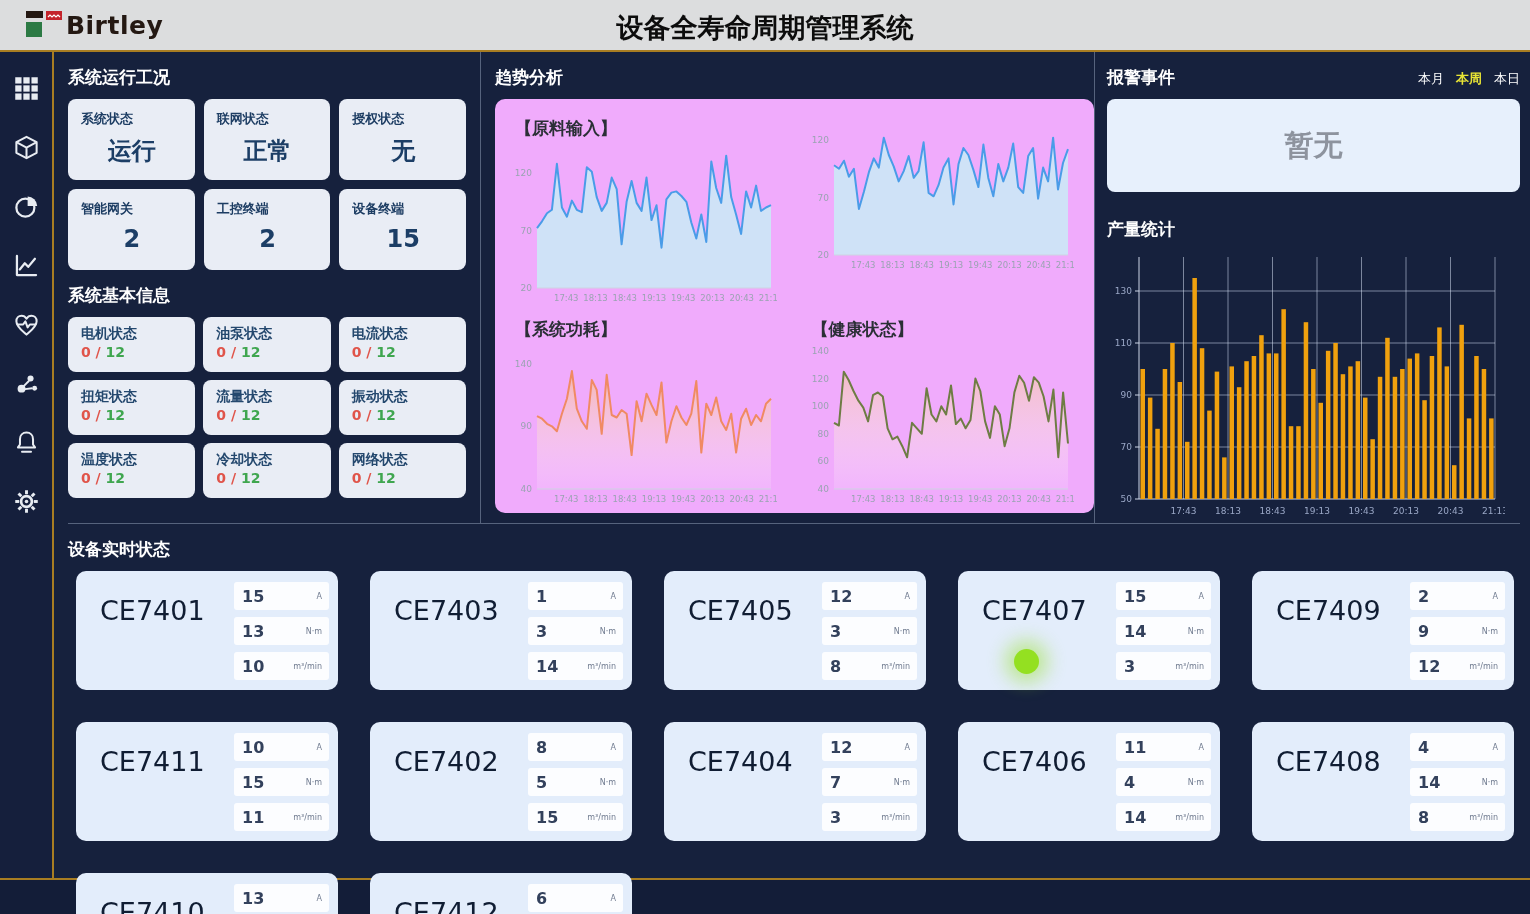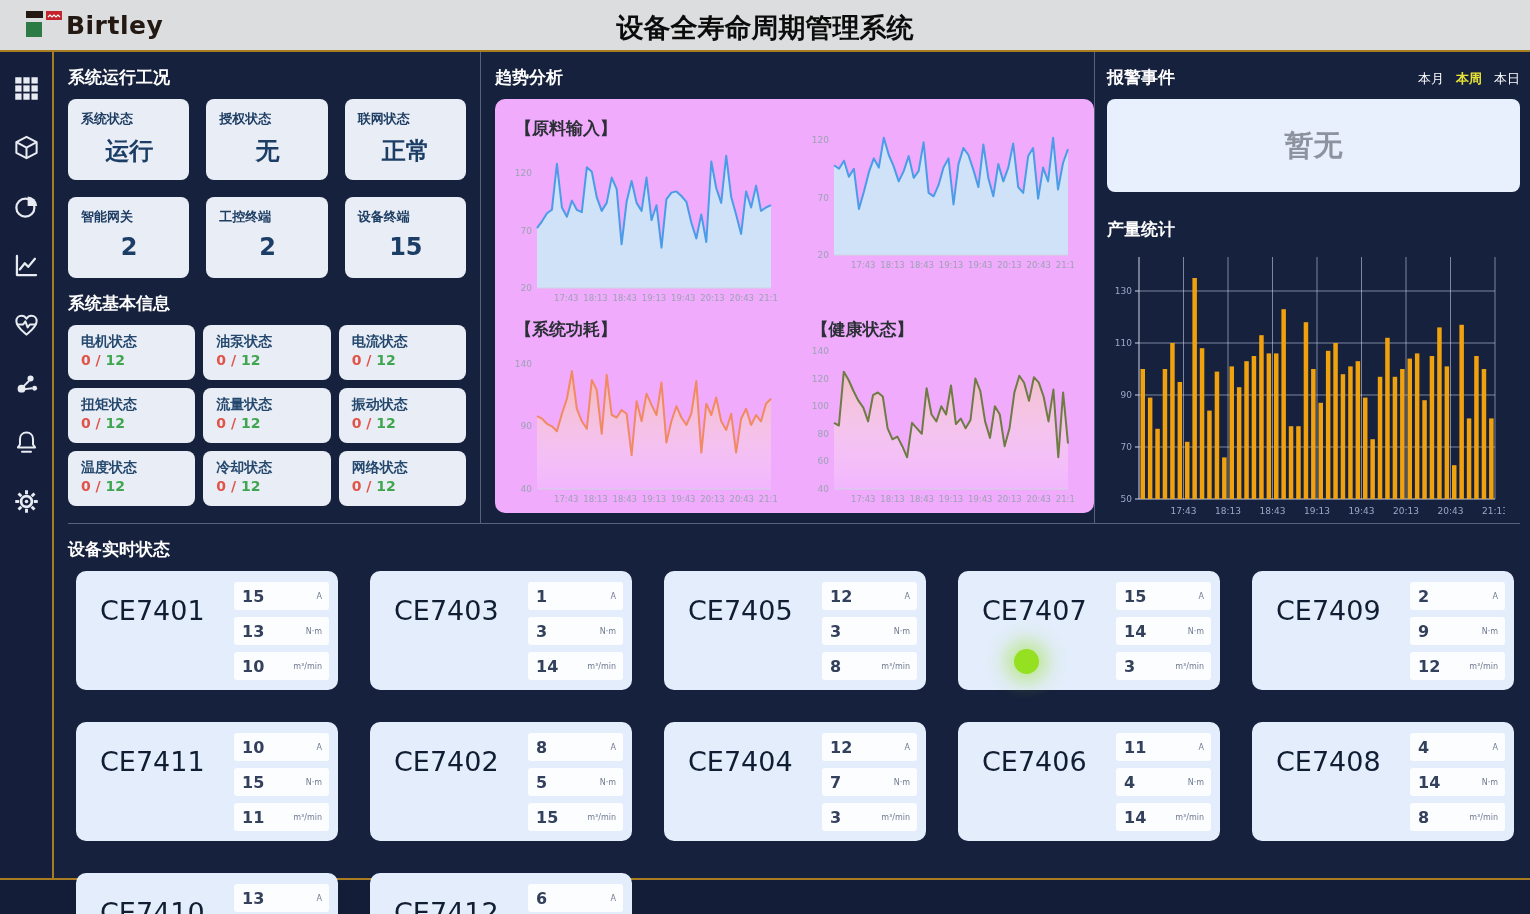--- a/index.html
+++ b/index.html
@@ -29,21 +29,21 @@
   .footer { height:32px; background:#131d38; }
 
   .panel-title { font-size:17px; font-weight:bold; color:#ffffff; margin:14px 0 10px 0; }
 
   
   .top { display:flex; height:492px; }
   .sec-left  { width:412px; padding-right:14px; }
   .sec-mid   { width:614px; border-left:1px solid rgba(165,180,205,.45); padding-left:14px; }
   .sec-right { flex:1; border-left:1px solid rgba(165,180,205,.45); padding-left:12px; }
 
-  .ops-grid { display:grid; grid-template-columns:repeat(3,1fr); gap:17px; margin-bottom:4px; }
+  .ops-grid { display:grid; grid-template-columns:repeat(3,1fr); gap:9px; margin-bottom:4px; }
   .ops-card { background:#e9edf5; border-radius:8px; height:81px; padding:11px 12px 8px 13px; }
   .ops-label { font-size:13px; font-weight:600; color:#1d3d63; }
   .ops-value { font-size:24px; font-weight:bold; color:#1c3e66; text-align:center; margin-top:7px; }
 
   .info-grid { display:grid; grid-template-columns:repeat(3,1fr); gap:8px; }
   .info-card { background:#e9edf5; border-radius:8px; height:55px; padding:8px 12px 6px 13px; }
   .info-label { font-size:14px; font-weight:bold; color:#24486e; }
   .info-count { font-size:14px; font-weight:bold; margin-top:1px; }
   .c-red { color:#e0544a; } .c-green { color:#3fa64f; }
 
@@ -180,26 +180,26 @@
     <div class="top">
 
       <div class="sec-left">
         <div class="panel-title">系统运行工况</div>
         <div class="ops-grid" id="ops-grid">
             <div class="ops-card">
               <div class="ops-label">系统状态</div>
               <div class="ops-value">运行</div>
             </div>
             <div class="ops-card">
+              <div class="ops-label">联网状态</div>
+              <div class="ops-value">正常</div>
+            </div>
+            <div class="ops-card">
               <div class="ops-label">授权状态</div>
               <div class="ops-value">无</div>
-            </div>
-            <div class="ops-card">
-              <div class="ops-label">联网状态</div>
-              <div class="ops-value">正常</div>
             </div>
             <div class="ops-card">
               <div class="ops-label">智能网关</div>
               <div class="ops-value">2</div>
             </div>
             <div class="ops-card">
               <div class="ops-label">工控终端</div>
               <div class="ops-value">2</div>
             </div>
             <div class="ops-card">

